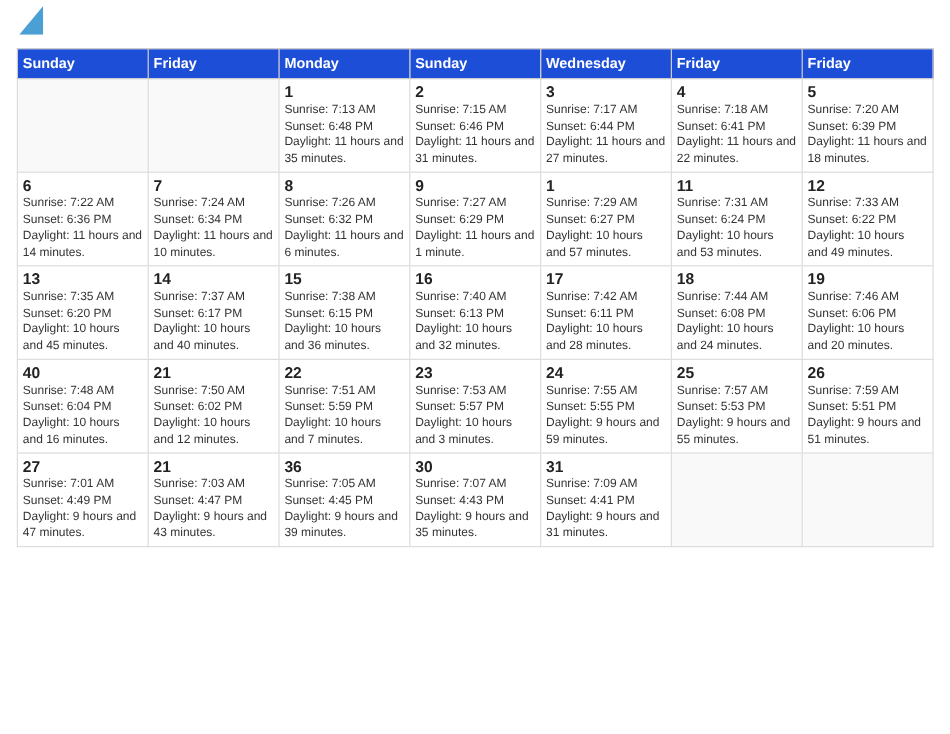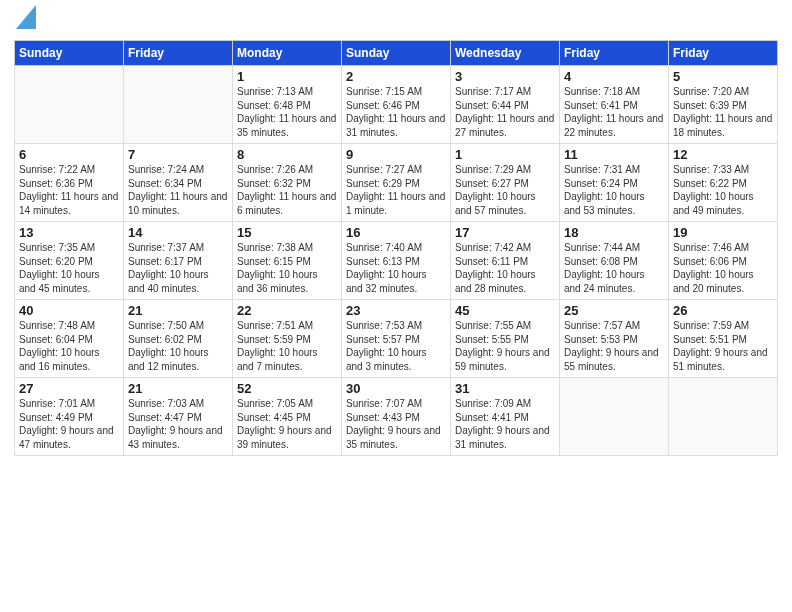--- a/index.html
+++ b/index.html
@@ -215,21 +215,21 @@
           </td>
           <td>
             <span class="day-num">22</span>
             <div class="cell-text">Sunrise: 7:51 AM<br>Sunset: 5:59 PM<br>Daylight: 10 hours and 7 minutes.</div>
           </td>
           <td>
             <span class="day-num">23</span>
             <div class="cell-text">Sunrise: 7:53 AM<br>Sunset: 5:57 PM<br>Daylight: 10 hours and 3 minutes.</div>
           </td>
           <td>
-            <span class="day-num">45</span>
+            <span class="day-num">24</span>
             <div class="cell-text">Sunrise: 7:55 AM<br>Sunset: 5:55 PM<br>Daylight: 9 hours and 59 minutes.</div>
           </td>
           <td>
             <span class="day-num">25</span>
             <div class="cell-text">Sunrise: 7:57 AM<br>Sunset: 5:53 PM<br>Daylight: 9 hours and 55 minutes.</div>
           </td>
           <td>
             <span class="day-num">26</span>
             <div class="cell-text">Sunrise: 7:59 AM<br>Sunset: 5:51 PM<br>Daylight: 9 hours and 51 minutes.</div>
           </td>
@@ -237,21 +237,21 @@
         <tr>
           <td>
             <span class="day-num">27</span>
             <div class="cell-text">Sunrise: 7:01 AM<br>Sunset: 4:49 PM<br>Daylight: 9 hours and 47 minutes.</div>
           </td>
           <td>
             <span class="day-num">21</span>
             <div class="cell-text">Sunrise: 7:03 AM<br>Sunset: 4:47 PM<br>Daylight: 9 hours and 43 minutes.</div>
           </td>
           <td>
-            <span class="day-num">52</span>
+            <span class="day-num">36</span>
             <div class="cell-text">Sunrise: 7:05 AM<br>Sunset: 4:45 PM<br>Daylight: 9 hours and 39 minutes.</div>
           </td>
           <td>
             <span class="day-num">30</span>
             <div class="cell-text">Sunrise: 7:07 AM<br>Sunset: 4:43 PM<br>Daylight: 9 hours and 35 minutes.</div>
           </td>
           <td>
             <span class="day-num">31</span>
             <div class="cell-text">Sunrise: 7:09 AM<br>Sunset: 4:41 PM<br>Daylight: 9 hours and 31 minutes.</div>
           </td>

